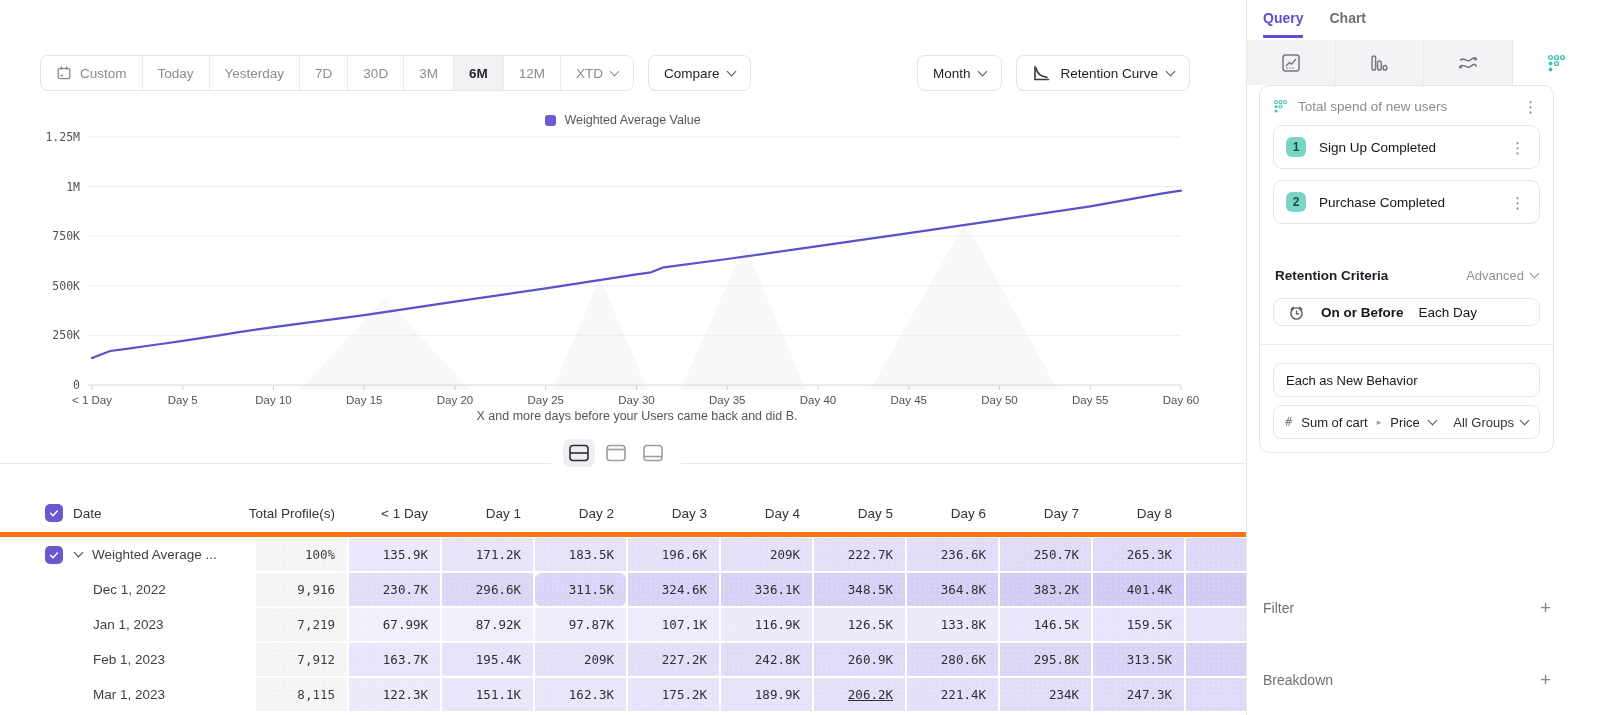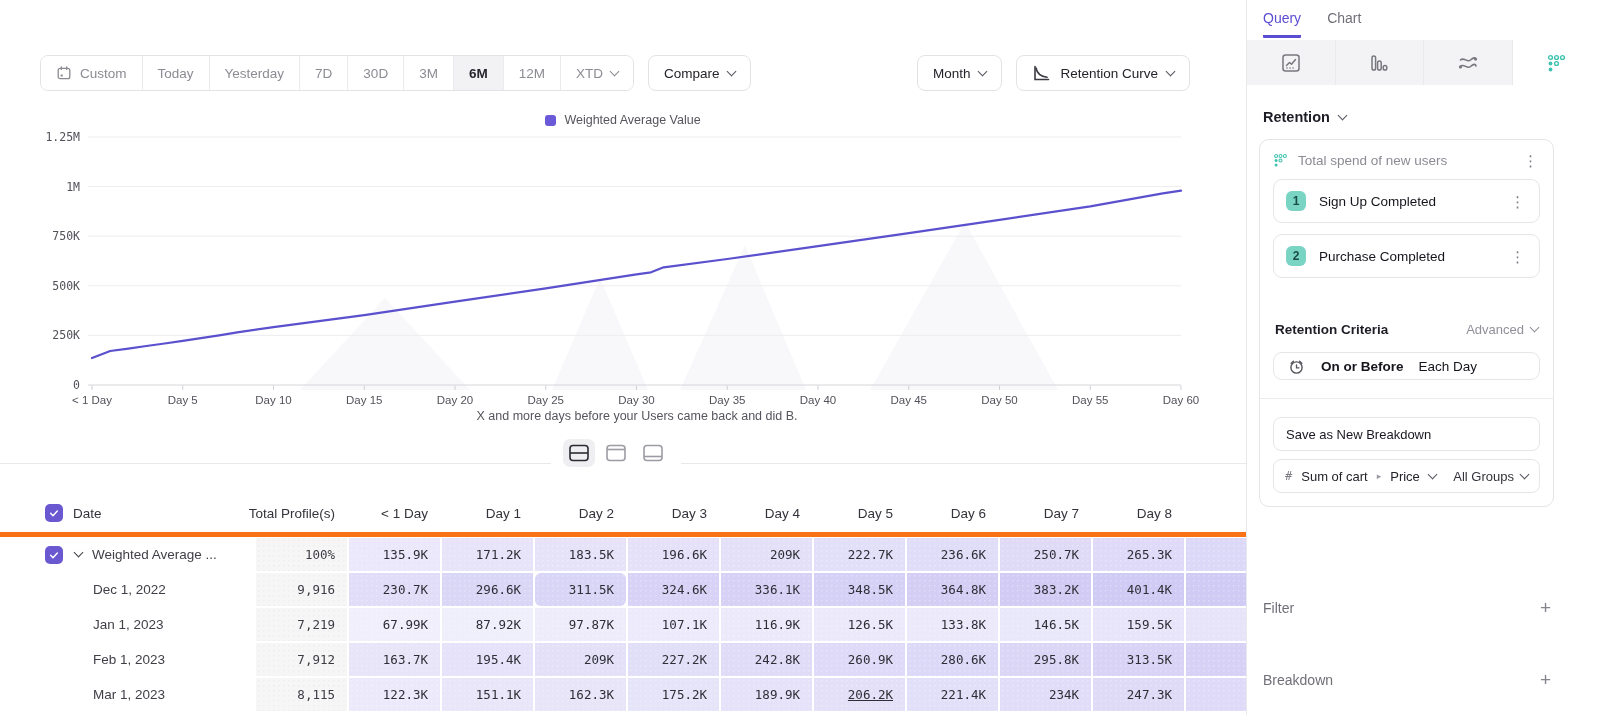--- a/index.html
+++ b/index.html
@@ -39,21 +39,21 @@
   .hcol{width:93px;min-width:93px;box-sizing:border-box;display:flex;align-items:center;justify-content:flex-end;padding-right:13px;font-size:13.5px;color:#33333b;font-weight:500;white-space:nowrap;}
   .cellwrap{width:93px;min-width:93px;box-sizing:border-box;padding:1px;}
   .cell{height:100%;display:flex;align-items:center;justify-content:flex-end;padding-right:12px;box-sizing:border-box;font-family:"DejaVu Sans Mono",monospace;font-size:12.5px;color:#2e2e36;background-image:radial-gradient(circle,rgba(255,255,255,.22) 1px,transparent 1px);background-size:5px 5px;}
   .cell.gray{background-color:#f6f6f7;background-image:radial-gradient(circle,rgba(0,0,0,.025) 1px,transparent 1px);color:#3c3c44;}
   .row-label{font-size:13.5px;color:#3f3f47;white-space:nowrap;}
   .cb{width:18px;height:18px;border-radius:5px;background:#6a58d0;display:flex;align-items:center;justify-content:center;flex:none;cursor:pointer;}
   .sp38{width:38px;flex:none;}
 
   
   .sb-tabs{display:flex;gap:26px;padding-left:16px;height:38px;align-items:flex-end;}
-  .sb-tab{font-size:14px;font-weight:400;color:#6f6f78;padding-bottom:9px;border-bottom:3px solid transparent;cursor:pointer;border-radius:1px;margin-top:40px;}
+  .sb-tab{font-size:14px;font-weight:700;color:#6f6f78;padding-bottom:9px;border-bottom:3px solid transparent;cursor:pointer;border-radius:1px;margin-top:40px;}
   .sb-tab.active{color:#5b4dd1;border-color:#5b4dd1;}
   .sb-icon-tabs{display:flex;height:45px;margin-top:2px;}
   .sit{flex:1;display:flex;align-items:center;justify-content:center;background:#f3f3f5;border-right:1px solid #e9e9eb;cursor:pointer;}
   .sit:last-child{border-right:none;}
   .sit.active{background:#fff;}
   .sb-heading{display:flex;align-items:center;gap:9px;margin:24px 16px 14px;font-size:14.5px;font-weight:700;color:#1d1d26;cursor:pointer;}
   .behavior-card{margin:0 46px 0 12px;border:1px solid #e5e5e9;border-radius:10px;padding:13px;background:#fff;}
   .bc-header{display:flex;align-items:center;gap:10px;color:#8b8b94;font-size:13.5px;}
   .kebab{margin-left:auto;color:#7c7c85;font-size:15px;cursor:pointer;line-height:1;padding:0 2px;}
   .step-card{display:flex;align-items:center;gap:13px;height:44px;border:1px solid #e6e6e9;border-radius:9px;padding:0 12px;margin-top:11px;background:#fff;box-sizing:border-box;cursor:pointer;}
@@ -490,24 +490,20 @@
               <circle cx="10.5" cy="4.5" r="1.9" fill="none" stroke="#3ec3ae" stroke-width="1.4"></circle>
               <circle cx="16.5" cy="4.5" r="1.9" fill="none" stroke="#3ec3ae" stroke-width="1.4"></circle>
               <circle cx="4.5" cy="10.5" r="1.9" fill="#3ec3ae"></circle>
               <circle cx="10.5" cy="10.5" r="1.9" fill="none" stroke="#3ec3ae" stroke-width="1.4"></circle>
               <circle cx="4.5" cy="16.5" r="1.9" fill="#3ec3ae"></circle>
             </svg>
           </span>
         </div>
       </div>
 
-    <div class="sb-heading">
-      <span>Retention</span>
-      <span class="chev"></span>
-    </div>
 
     <div class="behavior-card">
       <div class="bc-header">
         <span style="display:inline-flex;">
           <svg width="15" height="15" viewBox="0 0 17 17">
             <circle cx="3.5" cy="3.5" r="1.7" fill="none" stroke="#3ec3ae" stroke-width="1.2"></circle>
             <circle cx="8.5" cy="3.5" r="1.7" fill="none" stroke="#3ec3ae" stroke-width="1.2"></circle>
             <circle cx="13.5" cy="3.5" r="1.7" fill="none" stroke="#3ec3ae" stroke-width="1.2"></circle>
             <circle cx="3.5" cy="8.5" r="1.7" fill="#3ec3ae"></circle>
             <circle cx="8.5" cy="8.5" r="1.7" fill="none" stroke="#3ec3ae" stroke-width="1.2"></circle>
@@ -546,21 +542,21 @@
             <path d="M4.2 6.2 L6.4 4.2 M14.8 6.2 L12.6 4.2" fill="none" stroke="#55555d" stroke-width="1.4" stroke-linecap="round"></path>
           </svg>
         </span>
         <span class="cond-strong">On or Before</span>
         <span class="cond-val">Each Day</span>
       </div>
 
       <div class="card-divider"></div>
 
       <div class="save-card">
-        <span>Save as New Breakdown</span>
+        <span>Each as New Behavior</span>
       </div>
 
       <div class="measure-card">
         <span class="hash">#</span>
         <span class="m-name">Sum of cart</span>
         <span class="m-sep">▸</span>
         <span class="m-name">Price</span>
         <span class="chev"></span>
         <span class="m-groups">
           <span>All Groups</span>

